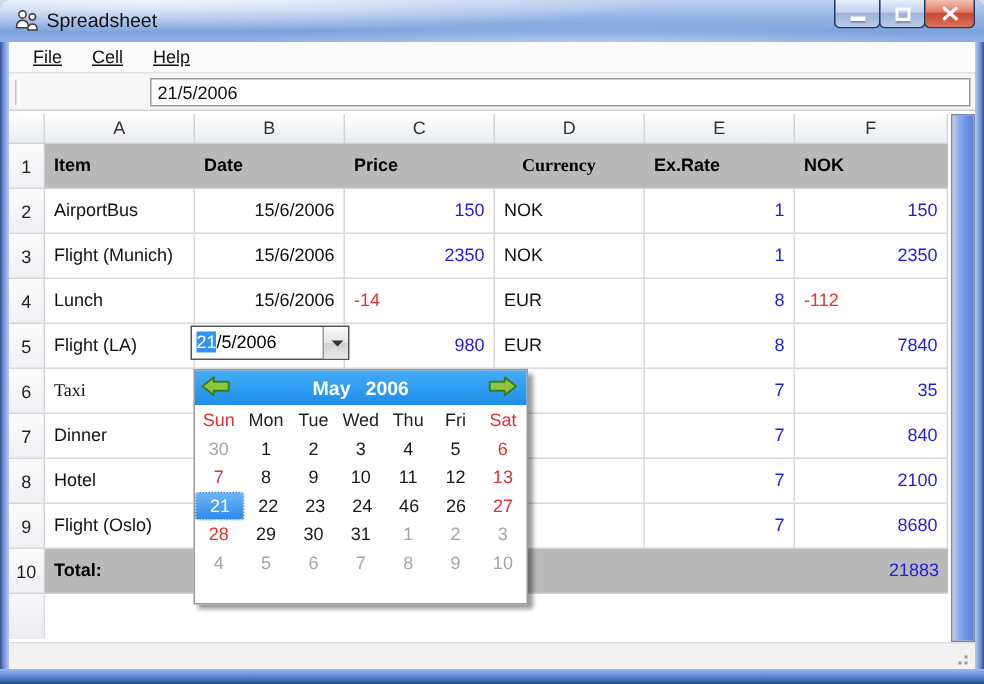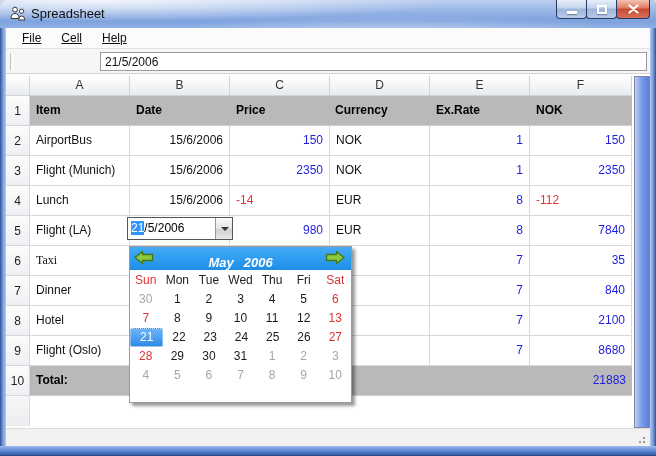--- a/index.html
+++ b/index.html
@@ -74,22 +74,22 @@
   .editor .sel{background:#3094f8;color:#fff;}
   .editor-btn{position:absolute;right:0;top:0;width:17px;height:21px;
     background:linear-gradient(#fafafa,#e4e4e4 50%,#cfcfcf 50%,#e9e9e9);
     border-left:1px solid #999;}
   .editor-btn::after{content:"";position:absolute;left:5px;top:9px;
     border:4px solid transparent;border-top-color:#333;}
   
   .calendar{position:absolute;left:123px;top:172px;width:223px;height:157px;background:#fff;
     border:1px solid #9a9a9a;box-shadow:3px 3px 3px rgba(0,0,0,.4);z-index:5;}
   .cal-header{position:relative;height:23px;color:#fff;font-weight:bold;font-size:13px;
-    display:flex;align-items:flex-end;justify-content:center;
-    background:linear-gradient(#45abf6,var(--calendar-header-blue) 55%,#208de7);font-style:italic;}
+    display:flex;align-items:center;justify-content:center;
+    background:linear-gradient(#45abf6,var(--calendar-header-blue) 55%,#208de7);}
   .cal-year{margin-left:10px;}
   .cal-arrow{position:absolute;top:3px;width:22px;height:16px;cursor:pointer;}
   .cal-arrow.prev{left:4px;} .cal-arrow.next{right:4px;}
   .cal-daynames{display:flex;height:20px;align-items:center;}
   .dn{flex:1;text-align:center;font-size:12px;color:#222;}
   .dn.wk{color:var(--weekend-red);}
   .cal-week{display:flex;height:19px;}
   .dd{flex:1;text-align:center;font-size:12px;line-height:19px;color:#1a1a1a;cursor:default;}
   .dd.w{color:var(--weekend-red);}
   .dd.o{color:#a6a6a6;}
@@ -157,21 +157,21 @@
           <div class="colhdr" style="left: 324px; width: 100px;">D</div>
           <div class="colhdr" style="left: 424px; width: 100px;">E</div>
           <div class="colhdr" style="left: 524px; width: 102px;">F</div>
         </div>
       <div>
           <div class="band" style="top: 22px;"></div>
           <div class="rowhdr" style="top: 22px;">1</div>
           <div class="cell k-head in-band" style="left: 24px; width: 100px; top: 22px;">Item</div>
           <div class="cell k-head in-band" style="left: 124px; width: 100px; top: 22px;">Date</div>
           <div class="cell k-head in-band" style="left: 224px; width: 100px; top: 22px;">Price</div>
-          <div class="cell k-head in-band" style="left: 323px; width: 100px; top: 22px;">Currency</div>
+          <div class="cell k-head in-band" style="left: 336px; width: 100px; top: 22px; font-family: Liberation Serif, serif;">Currency</div>
           <div class="cell k-head in-band" style="left: 424px; width: 100px; top: 22px;">Ex.Rate</div>
           <div class="cell k-head in-band" style="left: 524px; width: 102px; top: 22px;">NOK</div>
           <div class="rowhdr" style="top: 52px;">2</div>
           <div class="cell k-text" style="left: 24px; width: 100px; top: 52px;">AirportBus</div>
           <div class="cell k-date" style="left: 124px; width: 100px; top: 52px;">15/6/2006</div>
           <div class="cell k-pos" style="left: 224px; width: 100px; top: 52px;">150</div>
           <div class="cell k-cur" style="left: 324px; width: 100px; top: 52px;">NOK</div>
           <div class="cell k-pos" style="left: 424px; width: 100px; top: 52px;">1</div>
           <div class="cell k-pos" style="left: 524px; width: 102px; top: 52px;">150</div>
           <div class="rowhdr" style="top: 82px;">3</div>
@@ -281,21 +281,21 @@
               <div class="dd d">10</div>
               <div class="dd d">11</div>
               <div class="dd d">12</div>
               <div class="dd w">13</div>
             </div>
             <div class="cal-week">
               <div class="dd s">21</div>
               <div class="dd d">22</div>
               <div class="dd d">23</div>
               <div class="dd d">24</div>
-              <div class="dd d">25</div>
+              <div class="dd d">46</div>
               <div class="dd d">26</div>
               <div class="dd w">27</div>
             </div>
             <div class="cal-week">
               <div class="dd w">28</div>
               <div class="dd d">29</div>
               <div class="dd d">30</div>
               <div class="dd d">31</div>
               <div class="dd o">1</div>
               <div class="dd o">2</div>

